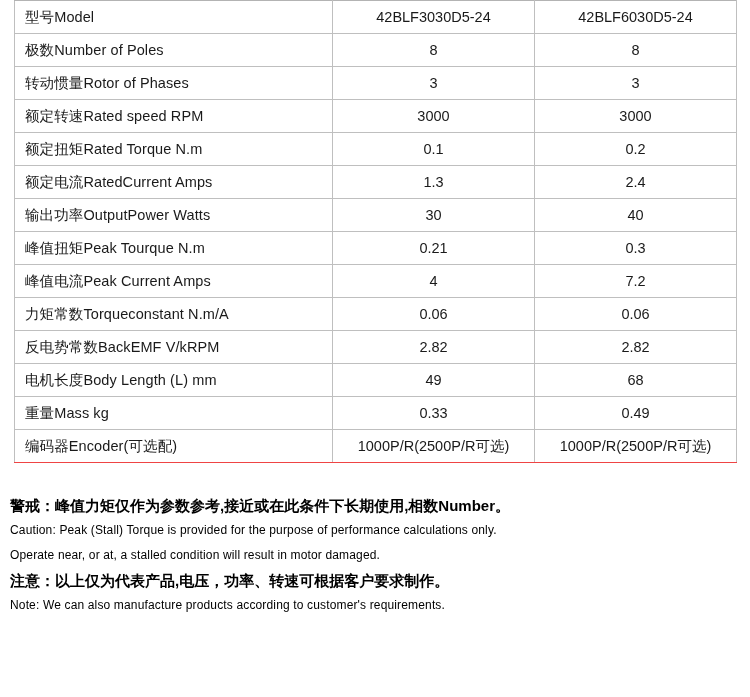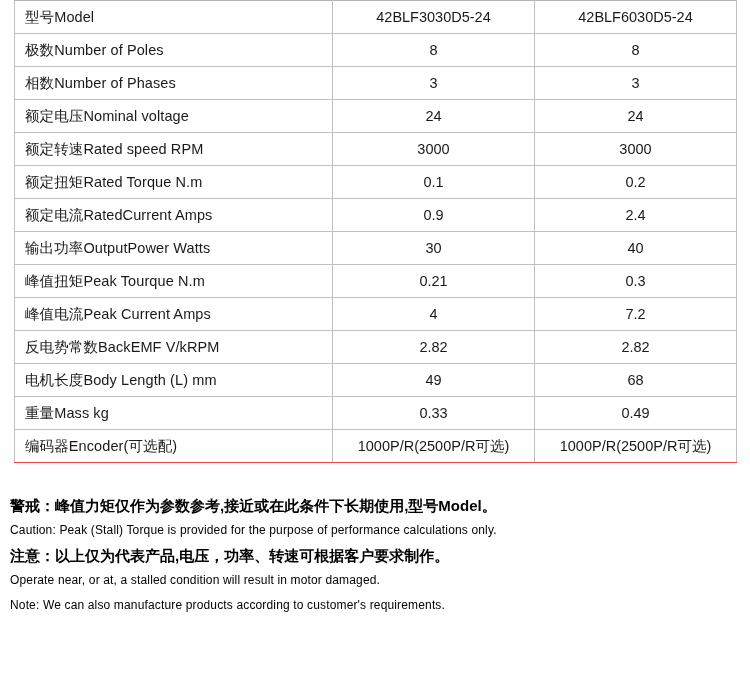--- a/index.html
+++ b/index.html
@@ -87,58 +87,58 @@
         <td class="val">42BLF3030D5-24</td>
         <td class="val">42BLF6030D5-24</td>
       </tr>
 
       <tr>
         <td class="label">极数Number of Poles</td>
         <td class="val">8</td>
         <td class="val">8</td>
       </tr>
       <tr>
-        <td class="label">相数Number of Phases</td>
+        <td class="label">转动惯量Rotor of Phases</td>
         <td class="val">3</td>
         <td class="val">3</td>
-      </tr>
-      <tr>
-        <td class="label">额定电压Nominal voltage</td>
-        <td class="val">24</td>
-        <td class="val">24</td>
       </tr>
       <tr>
         <td class="label">额定转速Rated speed RPM</td>
         <td class="val">3000</td>
         <td class="val">3000</td>
       </tr>
       <tr>
         <td class="label">额定扭矩Rated Torque N.m</td>
         <td class="val">0.1</td>
         <td class="val">0.2</td>
       </tr>
       <tr>
         <td class="label">额定电流RatedCurrent Amps</td>
-        <td class="val">0.9</td>
+        <td class="val">1.3</td>
         <td class="val">2.4</td>
       </tr>
       <tr>
         <td class="label">输出功率OutputPower Watts</td>
         <td class="val">30</td>
         <td class="val">40</td>
       </tr>
       <tr>
         <td class="label">峰值扭矩Peak Tourque N.m</td>
         <td class="val">0.21</td>
         <td class="val">0.3</td>
       </tr>
       <tr>
         <td class="label">峰值电流Peak Current Amps</td>
         <td class="val">4</td>
         <td class="val">7.2</td>
+      </tr>
+      <tr>
+        <td class="label">力矩常数Torqueconstant N.m/A</td>
+        <td class="val">0.06</td>
+        <td class="val">0.06</td>
       </tr>
       <tr>
         <td class="label">反电势常数BackEMF V/kRPM</td>
         <td class="val">2.82</td>
         <td class="val">2.82</td>
       </tr>
       <tr>
         <td class="label">电机长度Body Length (L) mm</td>
         <td class="val">49</td>
         <td class="val">68</td>
@@ -150,20 +150,20 @@
       </tr>
       <tr>
         <td class="label">编码器Encoder(可选配)</td>
         <td class="val">1000P/R(2500P/R可选)</td>
         <td class="val">1000P/R(2500P/R可选)</td>
       </tr>
     </tbody>
   </table>
 
   <div class="notes">
-    <div class="note-line cn">警戒：峰值力矩仅作为参数参考,接近或在此条件下长期使用,型号Model。</div>
+    <div class="note-line cn">警戒：峰值力矩仅作为参数参考,接近或在此条件下长期使用,相数Number。</div>
     <div class="note-line en">Caution:  Peak (Stall) Torque is provided for the purpose of performance calculations only.</div>
+    <div class="note-line en">Operate near, or at, a stalled condition will result in motor damaged.</div>
     <div class="note-line cn">注意：以上仅为代表产品,电压，功率、转速可根据客户要求制作。</div>
-    <div class="note-line en">Operate near, or at, a stalled condition will result in motor damaged.</div>
     <div class="note-line en">Note:  We can also manufacture products according to customer's requirements.</div>
   </div>
 
 </div>
 
 </body></html>

